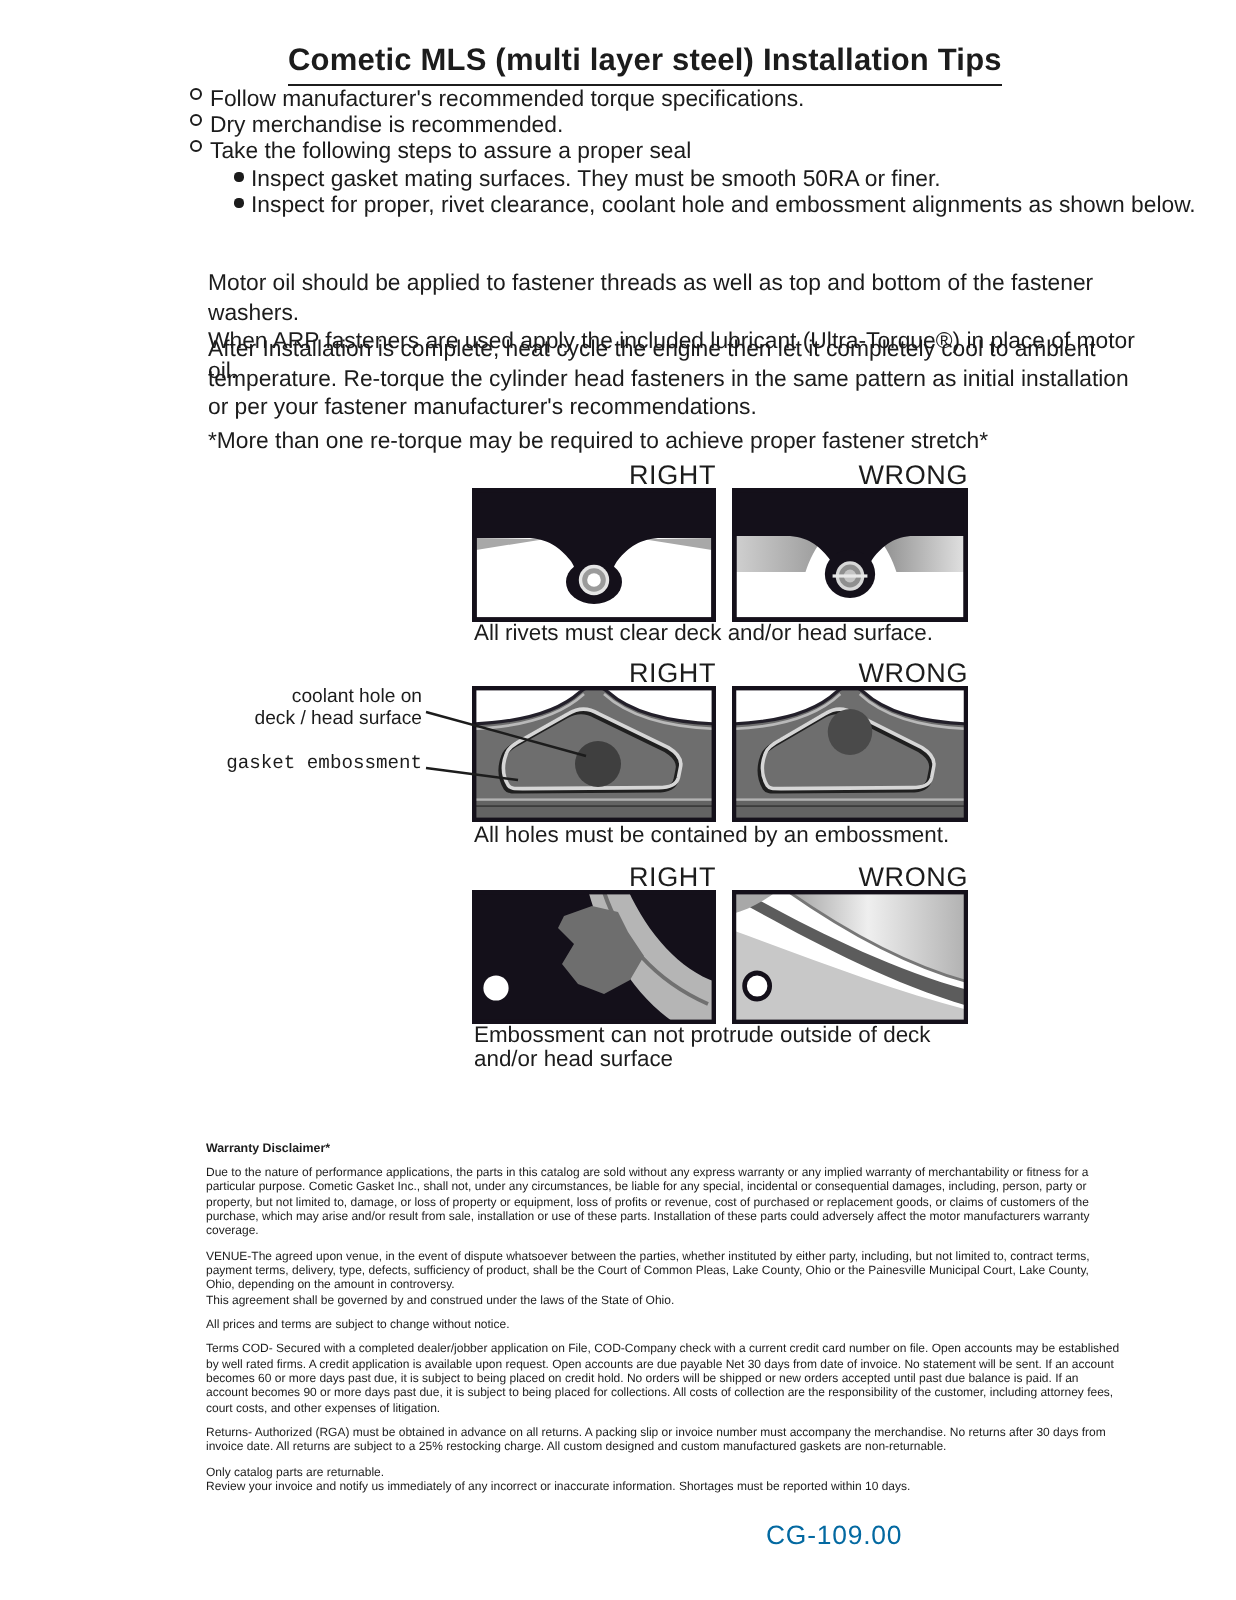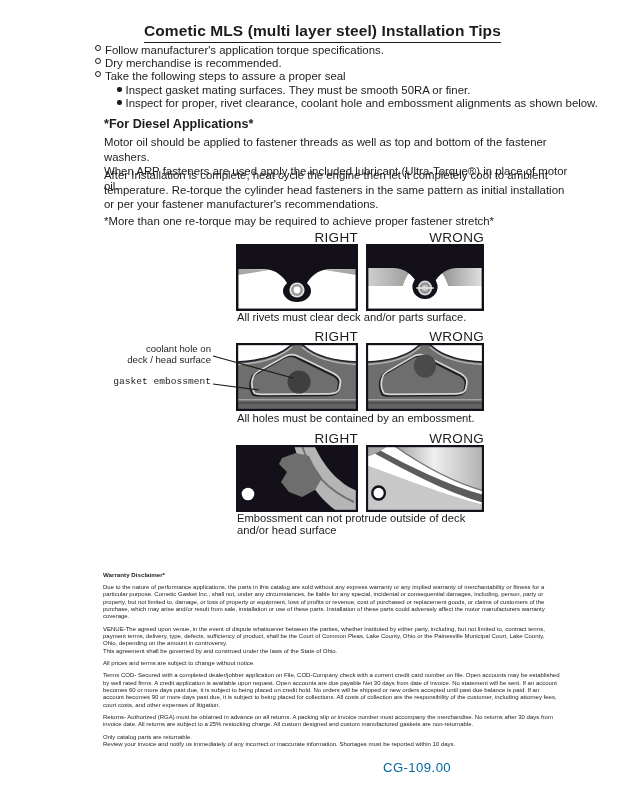--- a/index.html
+++ b/index.html
@@ -42,28 +42,27 @@
   .lines-overlay{position:absolute;inset:0;pointer-events:none;}
 </style>
 </head>
 <body>
 
 <div class="page">
 
   <div class="abs doc-title">Cometic MLS (multi layer steel) Installation Tips</div>
 
   <div class="abs bullets">
-    <div class="b-line"><span class="b-dot"></span><span>Follow manufacturer's application torque specifications.</span></div>
+    <div class="b-line"><span class="b-dot"></span><span>Follow manufacturer's recommended torque specifications.</span></div>
     <div class="b-line"><span class="b-dot"></span><span>Dry merchandise is recommended.</span></div>
     <div class="b-line"><span class="b-dot"></span><span>Take the following steps to assure a proper seal</span></div>
     <div class="b-line sub"><span class="s-dot"></span><span>Inspect gasket mating surfaces.  They must be smooth 50RA or finer.</span></div>
     <div class="b-line sub"><span class="s-dot"></span><span>Inspect for proper, rivet clearance, coolant hole and embossment alignments as shown below.</span></div>
   </div>
 
-  <div class="abs diesel-h">*For Diesel Applications*</div>
   <div class="abs para p1">Motor oil should be applied to fastener threads as well as top and bottom of the fastener washers.
 When ARP fasteners are used apply the included lubricant (Ultra-Torque®) in place of motor oil.</div>
   <div class="abs para p2">After Installation is complete, heat cycle the engine then let it completely cool to ambient
 temperature. Re-torque the cylinder head fasteners in the same pattern as initial installation
 or per your fastener manufacturer's recommendations.</div>
   <div class="abs para p3">*More than one re-torque may be required to achieve proper fastener stretch*</div>
 
   <div class="abs rw-head" style="left:236px;top:230px;width:122px;">RIGHT</div>
   <div class="abs rw-head" style="left:366px;top:230px;width:118px;">WRONG</div>
 
@@ -100,21 +99,21 @@
       <rect x="2" y="42" width="118" height="23" fill="#ffffff"></rect>
       <ellipse cx="61" cy="43" rx="13" ry="12" style="fill:var(--ink,#14101a)"></ellipse>
       <circle cx="61" cy="44" r="7.4" fill="#d8d8d8"></circle>
       <circle cx="61" cy="44" r="5.7" fill="#8f8f8f"></circle>
       <circle cx="61" cy="44" r="3.2" fill="#c4c4c4"></circle>
       <rect x="52" y="43.2" width="18" height="1.6" fill="#e8e8e8"></rect>
       <rect x="1.2" y="1.2" width="119.6" height="64.6" fill="none" style="stroke:var(--ink,#14101a)" stroke-width="2.5"></rect>
     </svg>
   </div>
 
-  <div class="abs cap" style="left:237px;top:312px;">All rivets must clear deck and/or parts surface.</div>
+  <div class="abs cap" style="left:237px;top:312px;">All rivets must clear deck and/or head surface.</div>
 
   <div class="abs rw-head" style="left:236px;top:329px;width:122px;">RIGHT</div>
   <div class="abs rw-head" style="left:366px;top:329px;width:118px;">WRONG</div>
 
   <div class="abs callout" style="left:89px;top:344px;">coolant hole on
 deck / head surface</div>
   <div class="abs callout" style="left:89px;top:377px;font-family:Liberation Mono, monospace;">gasket embossment</div>
 
   <div class="abs dbox" style="left:236px;top:343px;width:122px;height:68px;">
     <svg viewBox="0 0 122 68" preserveAspectRatio="none">

